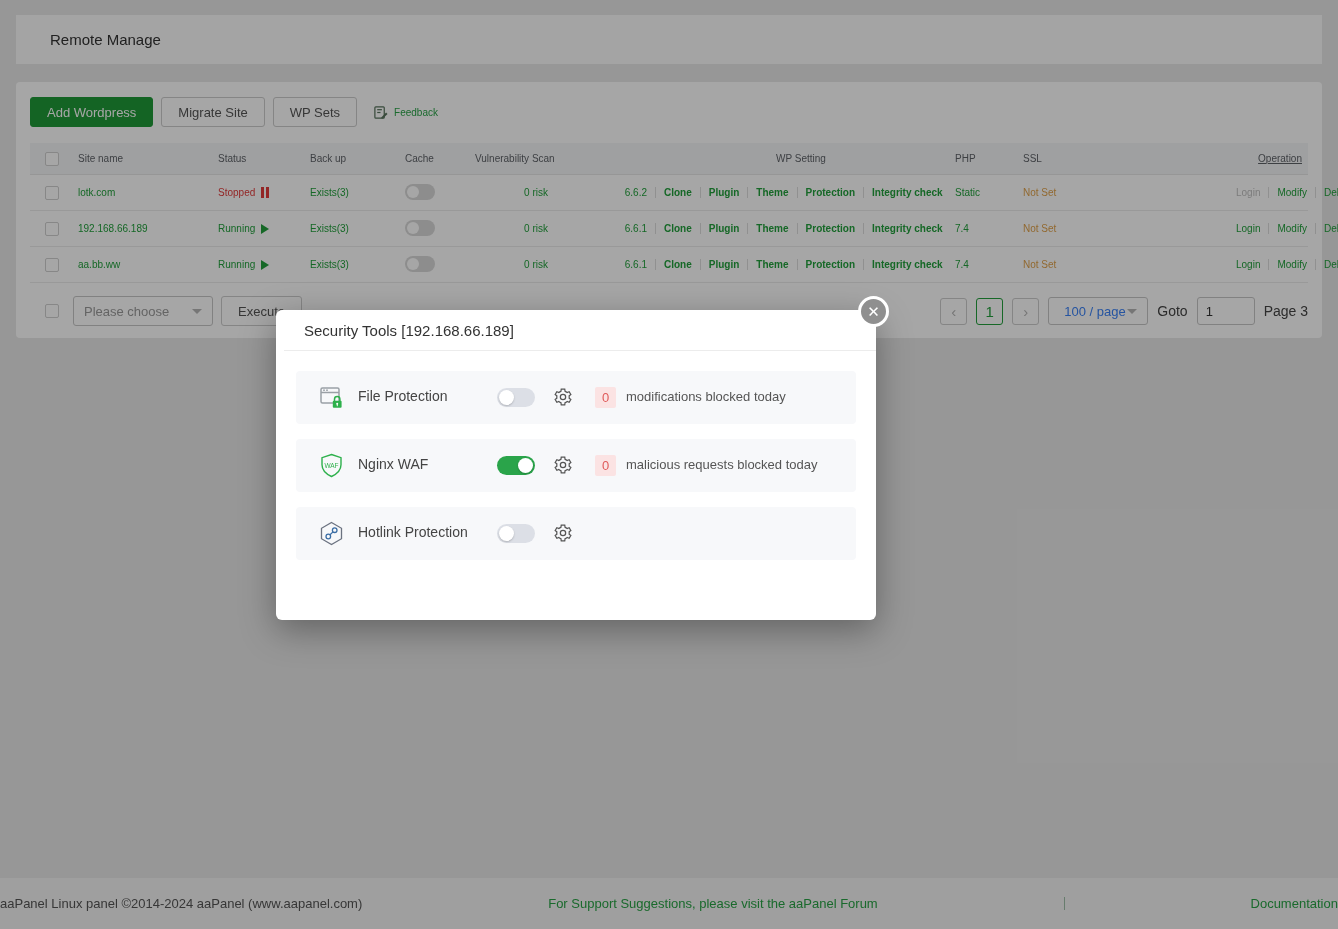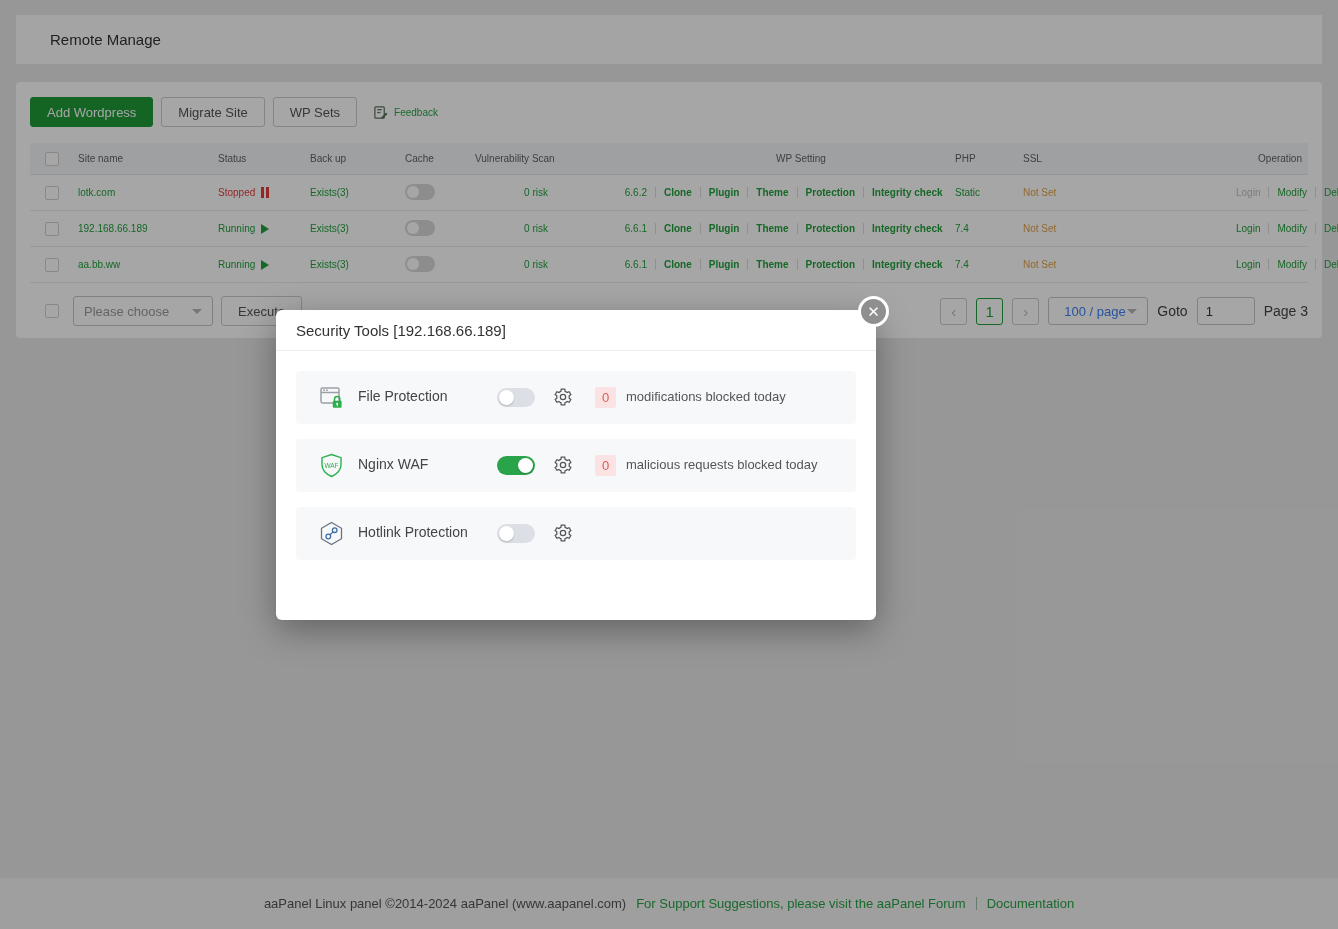--- a/index.html
+++ b/index.html
@@ -29,21 +29,21 @@
   .trow { display:grid; grid-template-columns:44px 140px 92px 95px 70px 130px 50px 300px 68px 205px 1fr; align-items:center; height:36px; border-bottom:1px solid #ececec; font-size:10px; }
   .thead { background:#f5f6f8; color:#5f6368; height:32px; border-bottom:1px solid #e6e6e6; }
   .cell { padding:0 4px; white-space:nowrap; }
   .c-check { display:flex; justify-content:center; }
   .checkbox { width:14px; height:14px; border:1px solid #cfcfcf; border-radius:2px; background:#fff; display:inline-block; cursor:pointer; }
   .green { color:#22a03c; }
   .link { color:#22a03c; cursor:pointer; }
   .c-ver { text-align:right; color:#22a03c; }
   .c-vuln { text-align:center; color:#22a03c; }
   .c-wph { text-align:center; }
-  .c-oph { text-align:right; padding-right:6px; }
+  .c-oph { text-align:right; padding-right:6px;text-decoration:underline; }
   .status-stopped { color:#e23b3b; display:flex; align-items:center; gap:6px; }
   .status-running { color:#22a03c; display:flex; align-items:flex-end; gap:6px; }
   .pause-icon { display:inline-block; width:8px; height:11px; border-left:3px solid #e23b3b; border-right:3px solid #e23b3b; }
   .play-icon { display:inline-block; width:0; height:0; border-left:8px solid #22a03c; border-top:5px solid transparent; border-bottom:5px solid transparent; }
   .ssl-notset { color:#e0a24b; }
   .wplinks { display:flex; align-items:center;font-weight:bold; }
   .wplinks .wpl { color:#22a03c; padding:0 8px; border-left:1px solid #ddd; cursor:pointer; }
   .ops { display:flex; justify-content:flex-end; padding-right:4px; }
   .ops .op { color:#22a03c; padding:0 8px; cursor:pointer; }
   .ops .op + .op { border-left:1px solid #ddd; }
@@ -60,28 +60,28 @@
   .caret { width:0; height:0; border-left:5px solid transparent; border-right:5px solid transparent; border-top:5px solid #b5b5b5; }
   .exec { margin-left:8px; }
   .pager { margin-left:auto; display:flex; align-items:center; gap:9px; color:#444; }
   .pbtn { width:27px; height:27px; border:1px solid #ccc; border-radius:3px; background:#fff; display:flex; align-items:center; justify-content:center; color:#b5b5b5; font-size:15px; cursor:pointer; }
   .pbtn.cur { border-color:#22a03c; color:#22a03c; }
   .sel-pp { width:100px; height:28px; color:#3b82f6;padding-left:15px; }
   .goto-in { width:58px; height:28px; border:1px solid #c7c7c7; border-radius:3px; padding:0 8px; font-size:13px; color:#333; font-family:inherit; }
   .pagelbl { font-size:14px; }
 
   
-  .footer { position:absolute; left:0; right:0; bottom:0; height:51px; background:#f4f4f4; display:flex; align-items:center; justify-content:center; font-size:13px; color:#555; gap:10px; }
+  .footer { position:absolute; left:0; right:0; bottom:0; height:51px; background:#f4f4f4; display:flex; align-items:center; justify-content:space-between; font-size:13px; color:#555; gap:10px; }
   .footer .flink { color:#28a345; cursor:pointer; }
   .fdiv { width:1px; height:13px; background:#9fbfa8; }
 
   
   .overlay { position:absolute; inset:0; background:rgba(0,0,0,0.35); z-index:5; }
   .modal { position:absolute; left:276px; top:310px; width:600px; height:310px; background:#fff; border-radius:6px; z-index:10; box-shadow:0 10px 35px rgba(0,0,0,0.35); }
-  .modal-header { height:41px; line-height:41px; padding:0 20px; border-bottom:1px solid #ececec; font-size:15px; color:#333; }
+  .modal-header { height:41px; line-height:41px; padding:0 20px; border-bottom:1px solid #ececec; font-size:15px; color:#333;margin-left:8px; }
   .close-btn { position:absolute; top:-14px; right:-13px; width:31px; height:31px; border-radius:50%; background:#8f8f8f; border:3px solid #fff; color:#fff; display:flex; align-items:center; justify-content:center; font-size:15px; font-weight:bold; cursor:pointer; z-index:11; }
   .tool-row { position:absolute; left:20px; right:20px; height:53px; background:#f7f8fa; border-radius:4px; }
   .tool-row .ticon { position:absolute; left:22px; top:13px; }
   .tool-row .tlabel { position:absolute; left:62px; top:17px; font-size:14px; color:#444; }
   .switch { position:absolute; left:201px; top:17px; width:38px; height:19px; border-radius:10px; background:#dcdfe6; cursor:pointer; }
   .switch::after { content:""; position:absolute; top:2px; left:2px; width:15px; height:15px; border-radius:50%; background:#fff; box-shadow:0 1px 2px rgba(0,0,0,0.2); }
   .switch.on { background:#2aa44a; } .switch.on::after { left:21px; }
   .gear { position:absolute; left:257px; top:16px; cursor:pointer; }
   .badge { position:absolute; left:299px; top:16px; min-width:21px; height:21px; line-height:21px; text-align:center; background:#fbe3e3; color:#e05b5b; font-size:13px; border-radius:2px; padding:0 5px; }
   .stat { position:absolute; left:330px; top:18px; font-size:13px; color:#555; }

